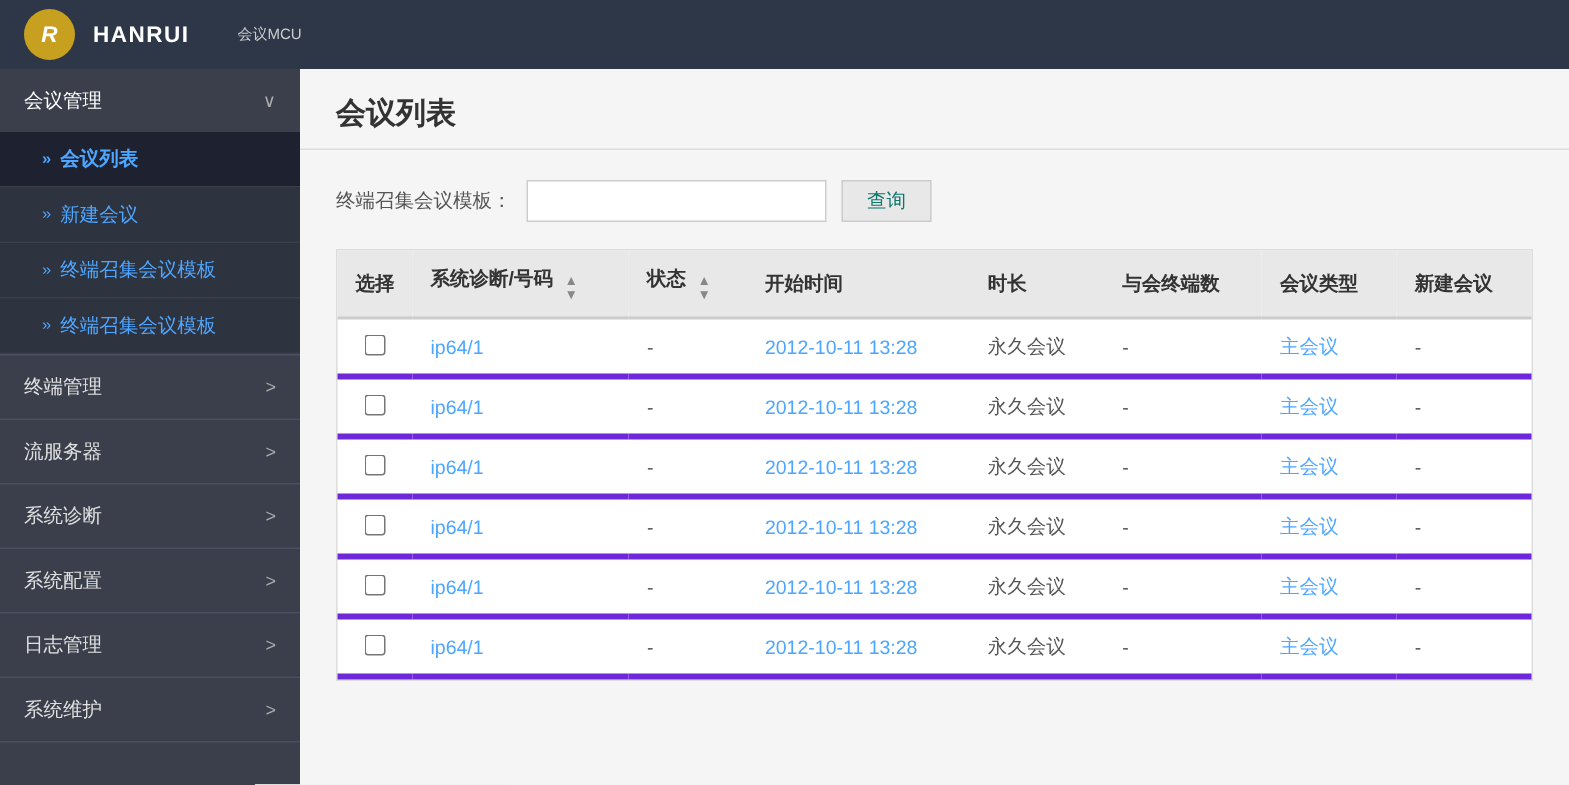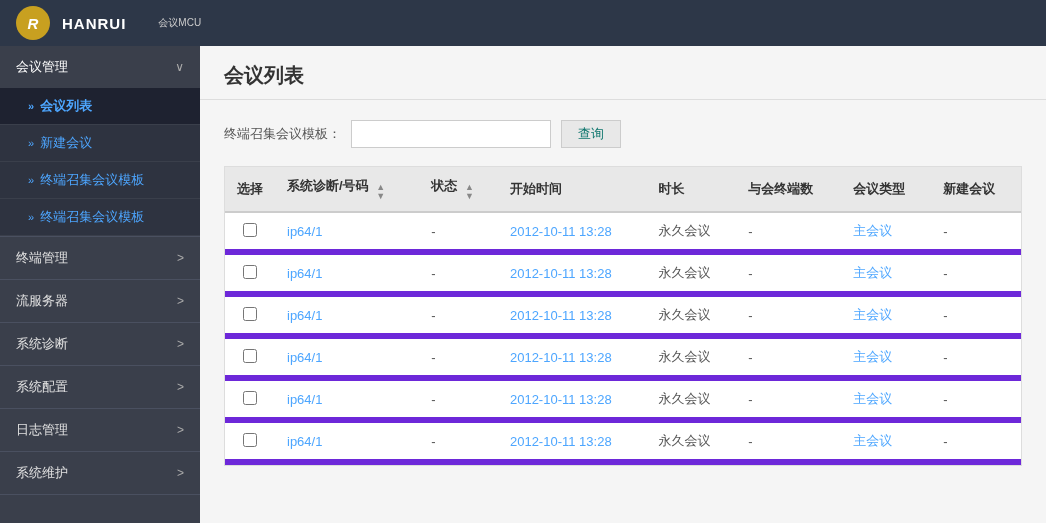--- a/index.html
+++ b/index.html
@@ -160,21 +160,21 @@
     }
     thead th .sort-arrows {
       display: inline-flex;
       flex-direction: column;
       margin-left: 4px;
       font-size: 9px;
       line-height: 1;
       color: #888;
     }
     tbody tr {
-      border-bottom: 6px solid #6d28d9;
+      border-bottom: 4px solid #6d28d9;
       margin-top: 23px;
     }
     tbody td {
       padding: 9px 12px;
       color: #555;
       font-size: 13px;
     }
     tbody td.link-text {
       color: #4da6ff;
       cursor: pointer;

